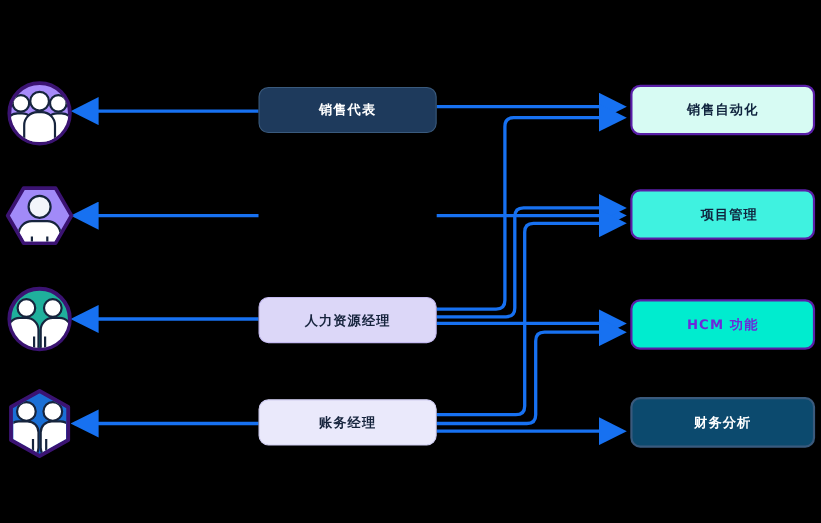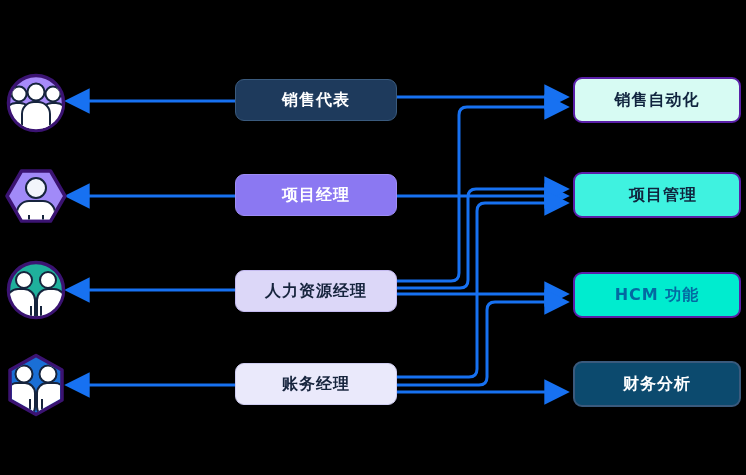--- a/index.html
+++ b/index.html
@@ -3,21 +3,21 @@
 <meta charset="utf-8">
 <style>
   html,body{margin:0;padding:0;background:#000;}
   .canvas{
     position:relative;width:746px;height:475px;background:#000000;
     font-family:"DejaVu Sans","Liberation Sans",sans-serif;overflow:hidden;
   }
   svg.wires{position:absolute;left:0;top:0;z-index:0;}
   .node{
     position:absolute;display:flex;align-items:center;justify-content:center;
-    font-weight:bold;font-size:16px;border-radius:9px;box-sizing:border-box;
+    font-weight:bold;font-size:12px;border-radius:9px;box-sizing:border-box;
     z-index:2;letter-spacing:1px;border:1.5px solid transparent;
   }
   .role{left:235px;width:162px;height:42px;}
   .func{left:573px;width:168px;height:46px;border-width:2.5px;border-style:solid;text-align:center;}
   .role.r0{top:79px}.role.r1{top:174px}.role.r2{top:270px}.role.r3{top:363px}
   .func.r0{top:77px}.func.r1{top:172px}.func.r2{top:272px}.func.r3{top:361px}
   .picon{position:absolute;left:4px;width:64px;height:64px;z-index:2;}
   .picon.r0{top:71px}.picon.r1{top:164px}.picon.r2{top:258px}.picon.r3{top:353px}
 </style>
 </head>
@@ -112,22 +112,21 @@
         <circle cx="44" cy="21" r="8.5" fill="#ffffff"></circle>
         <rect x="3" y="30" width="28" height="34" rx="10" fill="#ffffff"></rect>
         <rect x="33" y="30" width="28" height="34" rx="10" fill="#ffffff"></rect>
         <line x1="26" y1="46" x2="26" y2="60"></line>
         <line x1="38" y1="46" x2="38" y2="60"></line>
       </g>
     </svg>
   </div>
 
   <div class="node role r0" id="role0" style="background: rgb(30, 58, 92); border-color: rgb(58, 90, 125); color: rgb(255, 255, 255);">销售代表</div>
-  <div class="node role r1" id="role1" style="background: rgb(139, 120, 242); border-color: rgb(157, 140, 244); color: rgb(255, 255, 255);">项目经理</div>
   <div class="node role r2" id="role2" style="background: rgb(220, 215, 248); border-color: rgb(196, 186, 240); color: rgb(22, 36, 61);">人力资源经理</div>
   <div class="node role r3" id="role3" style="background: rgb(234, 233, 251); border-color: rgb(207, 205, 240); color: rgb(22, 36, 61);">账务经理</div>
 
   <div class="node func r0" id="func0" style="background: rgb(215, 251, 243); border-color: rgb(90, 31, 168); color: rgb(16, 36, 62);">销售自动化</div>
   <div class="node func r1" id="func1" style="background: rgb(63, 242, 224); border-color: rgb(90, 31, 168); color: rgb(16, 36, 62); padding-left: 12px;">项目管理</div>
-  <div class="node func r2" id="func2" style="background: rgb(0, 236, 207); border-color: rgb(90, 31, 168); color: #0369a1;">HCM 功能</div>
+  <div class="node func r2" id="func2" style="background: rgb(0, 236, 207); border-color: rgb(90, 31, 168); color: #6d28d9;">HCM 功能</div>
   <div class="node func r3" id="func3" style="background: #0c4a6e; border-color: rgb(58, 90, 125); color: rgb(255, 255, 255);">财务分析</div>
 
 </div>
 
 </body></html>

